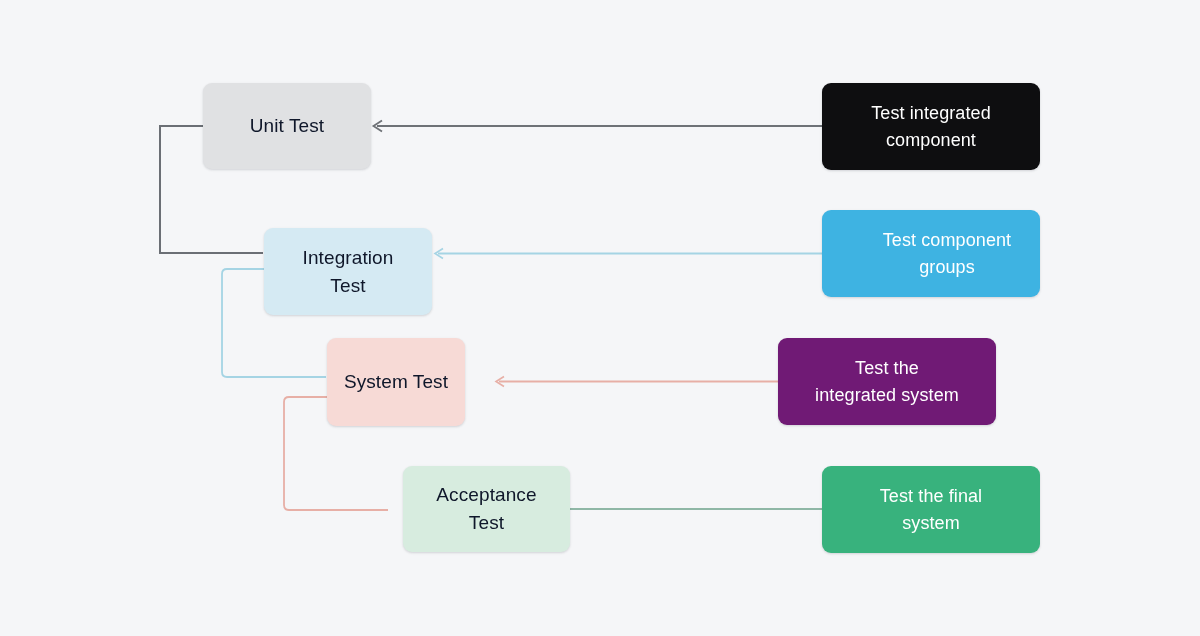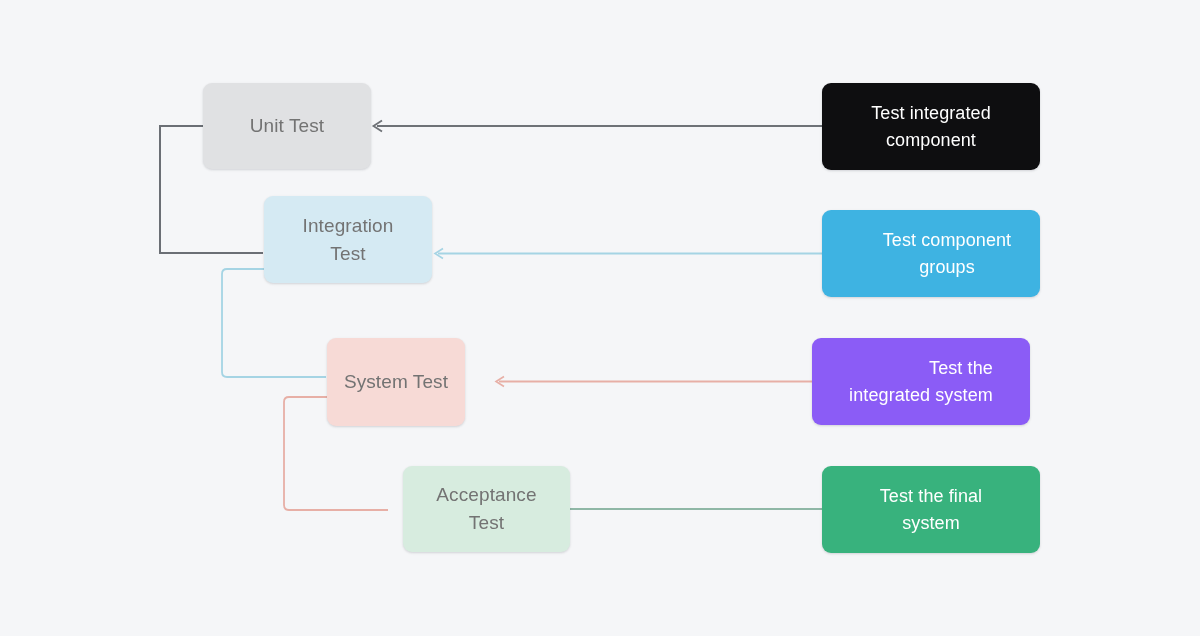--- a/index.html
+++ b/index.html
@@ -32,42 +32,42 @@
     border-radius: 9px;
     box-shadow: 0 1px 3px rgba(20,25,35,0.10), 0 1px 2px rgba(20,25,35,0.06);
     box-sizing: border-box;
     text-align: center;
   }
   .node .label {
     white-space: pre-line;
     line-height: 1.45;
   }
   .stage-node {
-    color: #737373;
+    color: #0f172a;
     font-size: 19px;
     font-weight: 500;
     letter-spacing: 0.1px;
   }
   .desc-node {
     color: #ffffff;
     font-size: 18px;
     font-weight: 500;
     letter-spacing: 0.1px;
     width: 218px;
     height: 87px;
   }
   
   #node-unit        { left: 203px; top: 83px;  width: 168px; height: 86px; background: #e0e1e3; }
-  #node-integration { left: 264px; top: 196px; width: 168px; height: 87px; background: #d5eaf3; }
+  #node-integration { left: 264px; top: 228px; width: 168px; height: 87px; background: #d5eaf3; }
   #node-system      { left: 327px; top: 338px; width: 138px; height: 88px; background: #f7dad6; }
   #node-acceptance  { left: 403px; top: 466px; width: 167px; height: 86px; background: #d7ecdf; }
   
   #desc-unit        { left: 822px; top: 83px;  background: #0e0e10; }
   #desc-integration { left: 822px; top: 210px; background: #3eb3e2; padding-left: 32px; }
-  #desc-system      { left: 812px; top: 338px; background: #8b5cf6; text-align: right; }
+  #desc-system      { left: 778px; top: 338px; background: #701a75; }
   #desc-acceptance  { left: 822px; top: 466px; background: #38b27d; }
 </style>
 </head>
 <body>
 
 <div class="canvas">
 
   <svg class="wires" viewBox="0 0 1200 636" xmlns="http://www.w3.org/2000/svg">
 
     <path d="M 203 126 L 160 126 L 160 253 L 263 253" fill="none" stroke="#6b6f75" stroke-width="2"></path>

